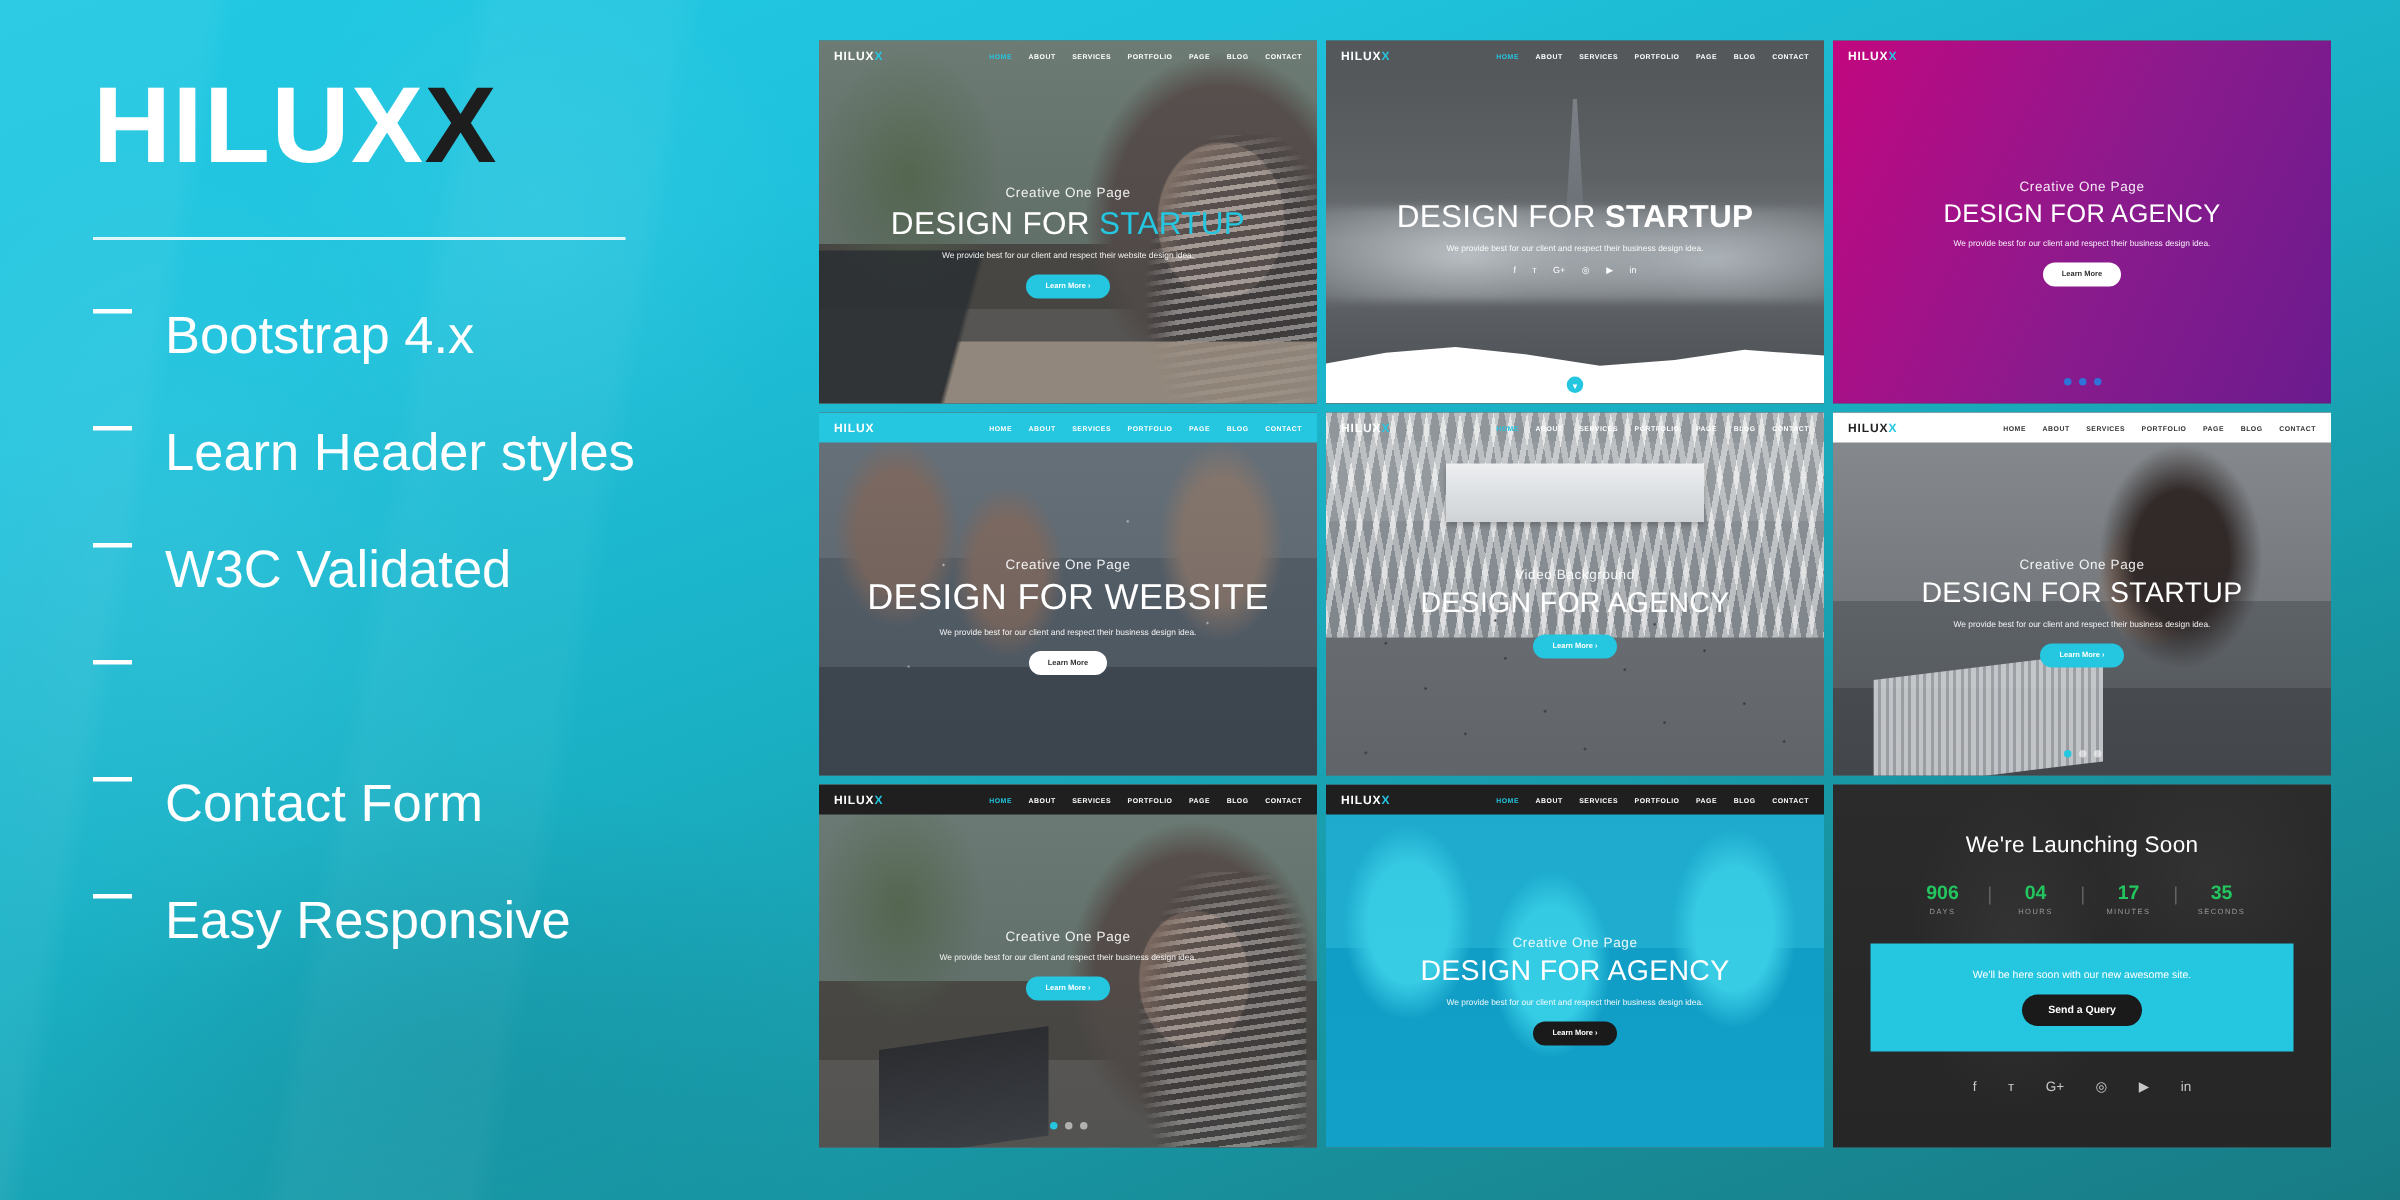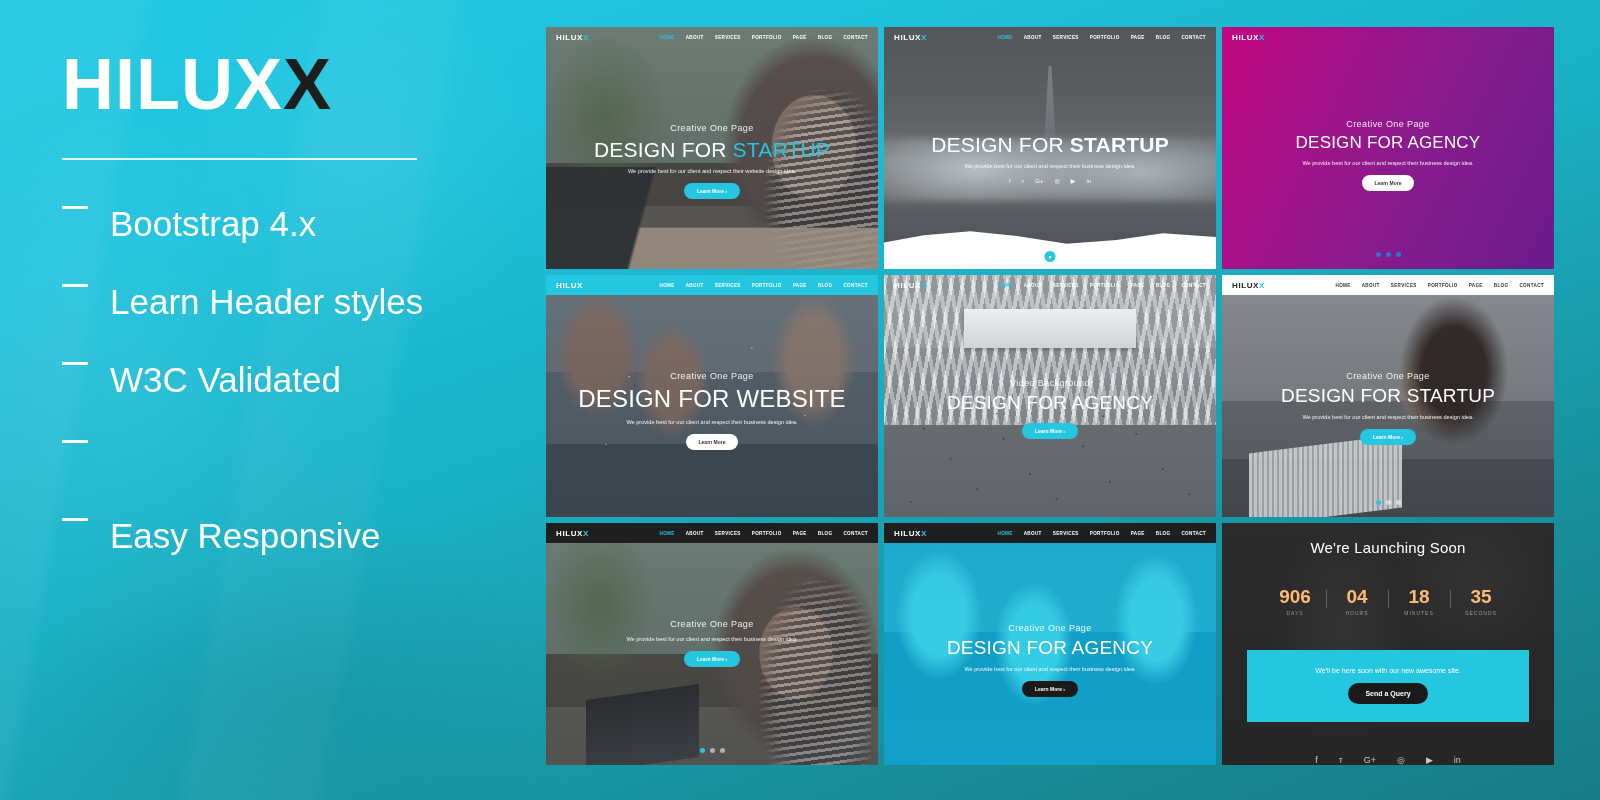--- a/index.html
+++ b/index.html
@@ -355,31 +355,31 @@
   }
   .launch .ghost {
     position:absolute; inset:0;
     background:
       radial-gradient(ellipse 100px 160px at 120px 110px, rgba(255,255,255,.05), transparent 70%),
       radial-gradient(ellipse 120px 120px at 250px 60px, rgba(255,255,255,.04), transparent 70%);
   }
   .launch-inner {
     position:absolute; inset:0;
     display:flex; flex-direction:column;
-    align-items:center; justify-content:space-between;
-    padding-top: 16px; z-index:3;
+    align-items:center; justify-content:flex-start;
+    padding-top: 32px; z-index:3;
   }
   .launch-title { color:#fff; font-size:15px; letter-spacing:.2px; }
   .countdown { display:flex; align-items:flex-start; margin-top:16px; }
   .cd-unit { width:62px; text-align:center; position:relative; }
   .cd-unit + .cd-unit::before{
     content:""; position:absolute; left:0; top:3px; bottom:8px; width:1px;
     background: rgba(255,255,255,.25);
   }
-  .cd-num { color:#fdba74; font-size:19px; font-weight:bold; line-height:1; }
+  .cd-num { color:#22c55e; font-size:13px; font-weight:bold; line-height:1; }
   .cd-lab { color:#9a9a9a; font-size:5px; letter-spacing:1px; margin-top:4px; }
   .query-box {
     margin-top:18px; width:282px; height:72px;
     background:#25c6e0;
     display:flex; flex-direction:column;
     align-items:center; justify-content:center;
   }
   .query-text { color:#fff; font-size:7px; margin-bottom:9px; }
   .query-btn {
     background:#1a1a1a; color:#fff;
@@ -410,20 +410,24 @@
         </li>
       <li class="feature">
           <span class="dash"></span>
           <span class="flabel">W3C Validated</span>
         </li>
       <li class="feature">
           <span class="dash"></span>
         </li>
       <li class="feature">
           <span class="dash"></span>
+          <span class="flabel">Contact Form</span>
+        </li>
+      <li class="feature">
+          <span class="dash"></span>
           <span class="flabel">Easy Responsive</span>
         </li>
     </ul>
   </div>
 
   <div class="grid">
 
     <div class="tile">
       <div class="photo-office">
           <div class="stripes"></div>
@@ -634,21 +638,21 @@
         <div class="countdown">
           <div class="cd-unit">
             <div class="cd-num">906</div>
             <div class="cd-lab">DAYS</div>
           </div>
           <div class="cd-unit">
             <div class="cd-num">04</div>
             <div class="cd-lab">HOURS</div>
           </div>
           <div class="cd-unit">
-            <div class="cd-num">18</div>
+            <div class="cd-num">17</div>
             <div class="cd-lab">MINUTES</div>
           </div>
           <div class="cd-unit">
             <div class="cd-num">35</div>
             <div class="cd-lab">SECONDS</div>
           </div>
         </div>
         <div class="query-box">
           <div class="query-text">We'll be here soon with our new awesome site.</div>
           <div class="query-btn">Send a Query</div>

